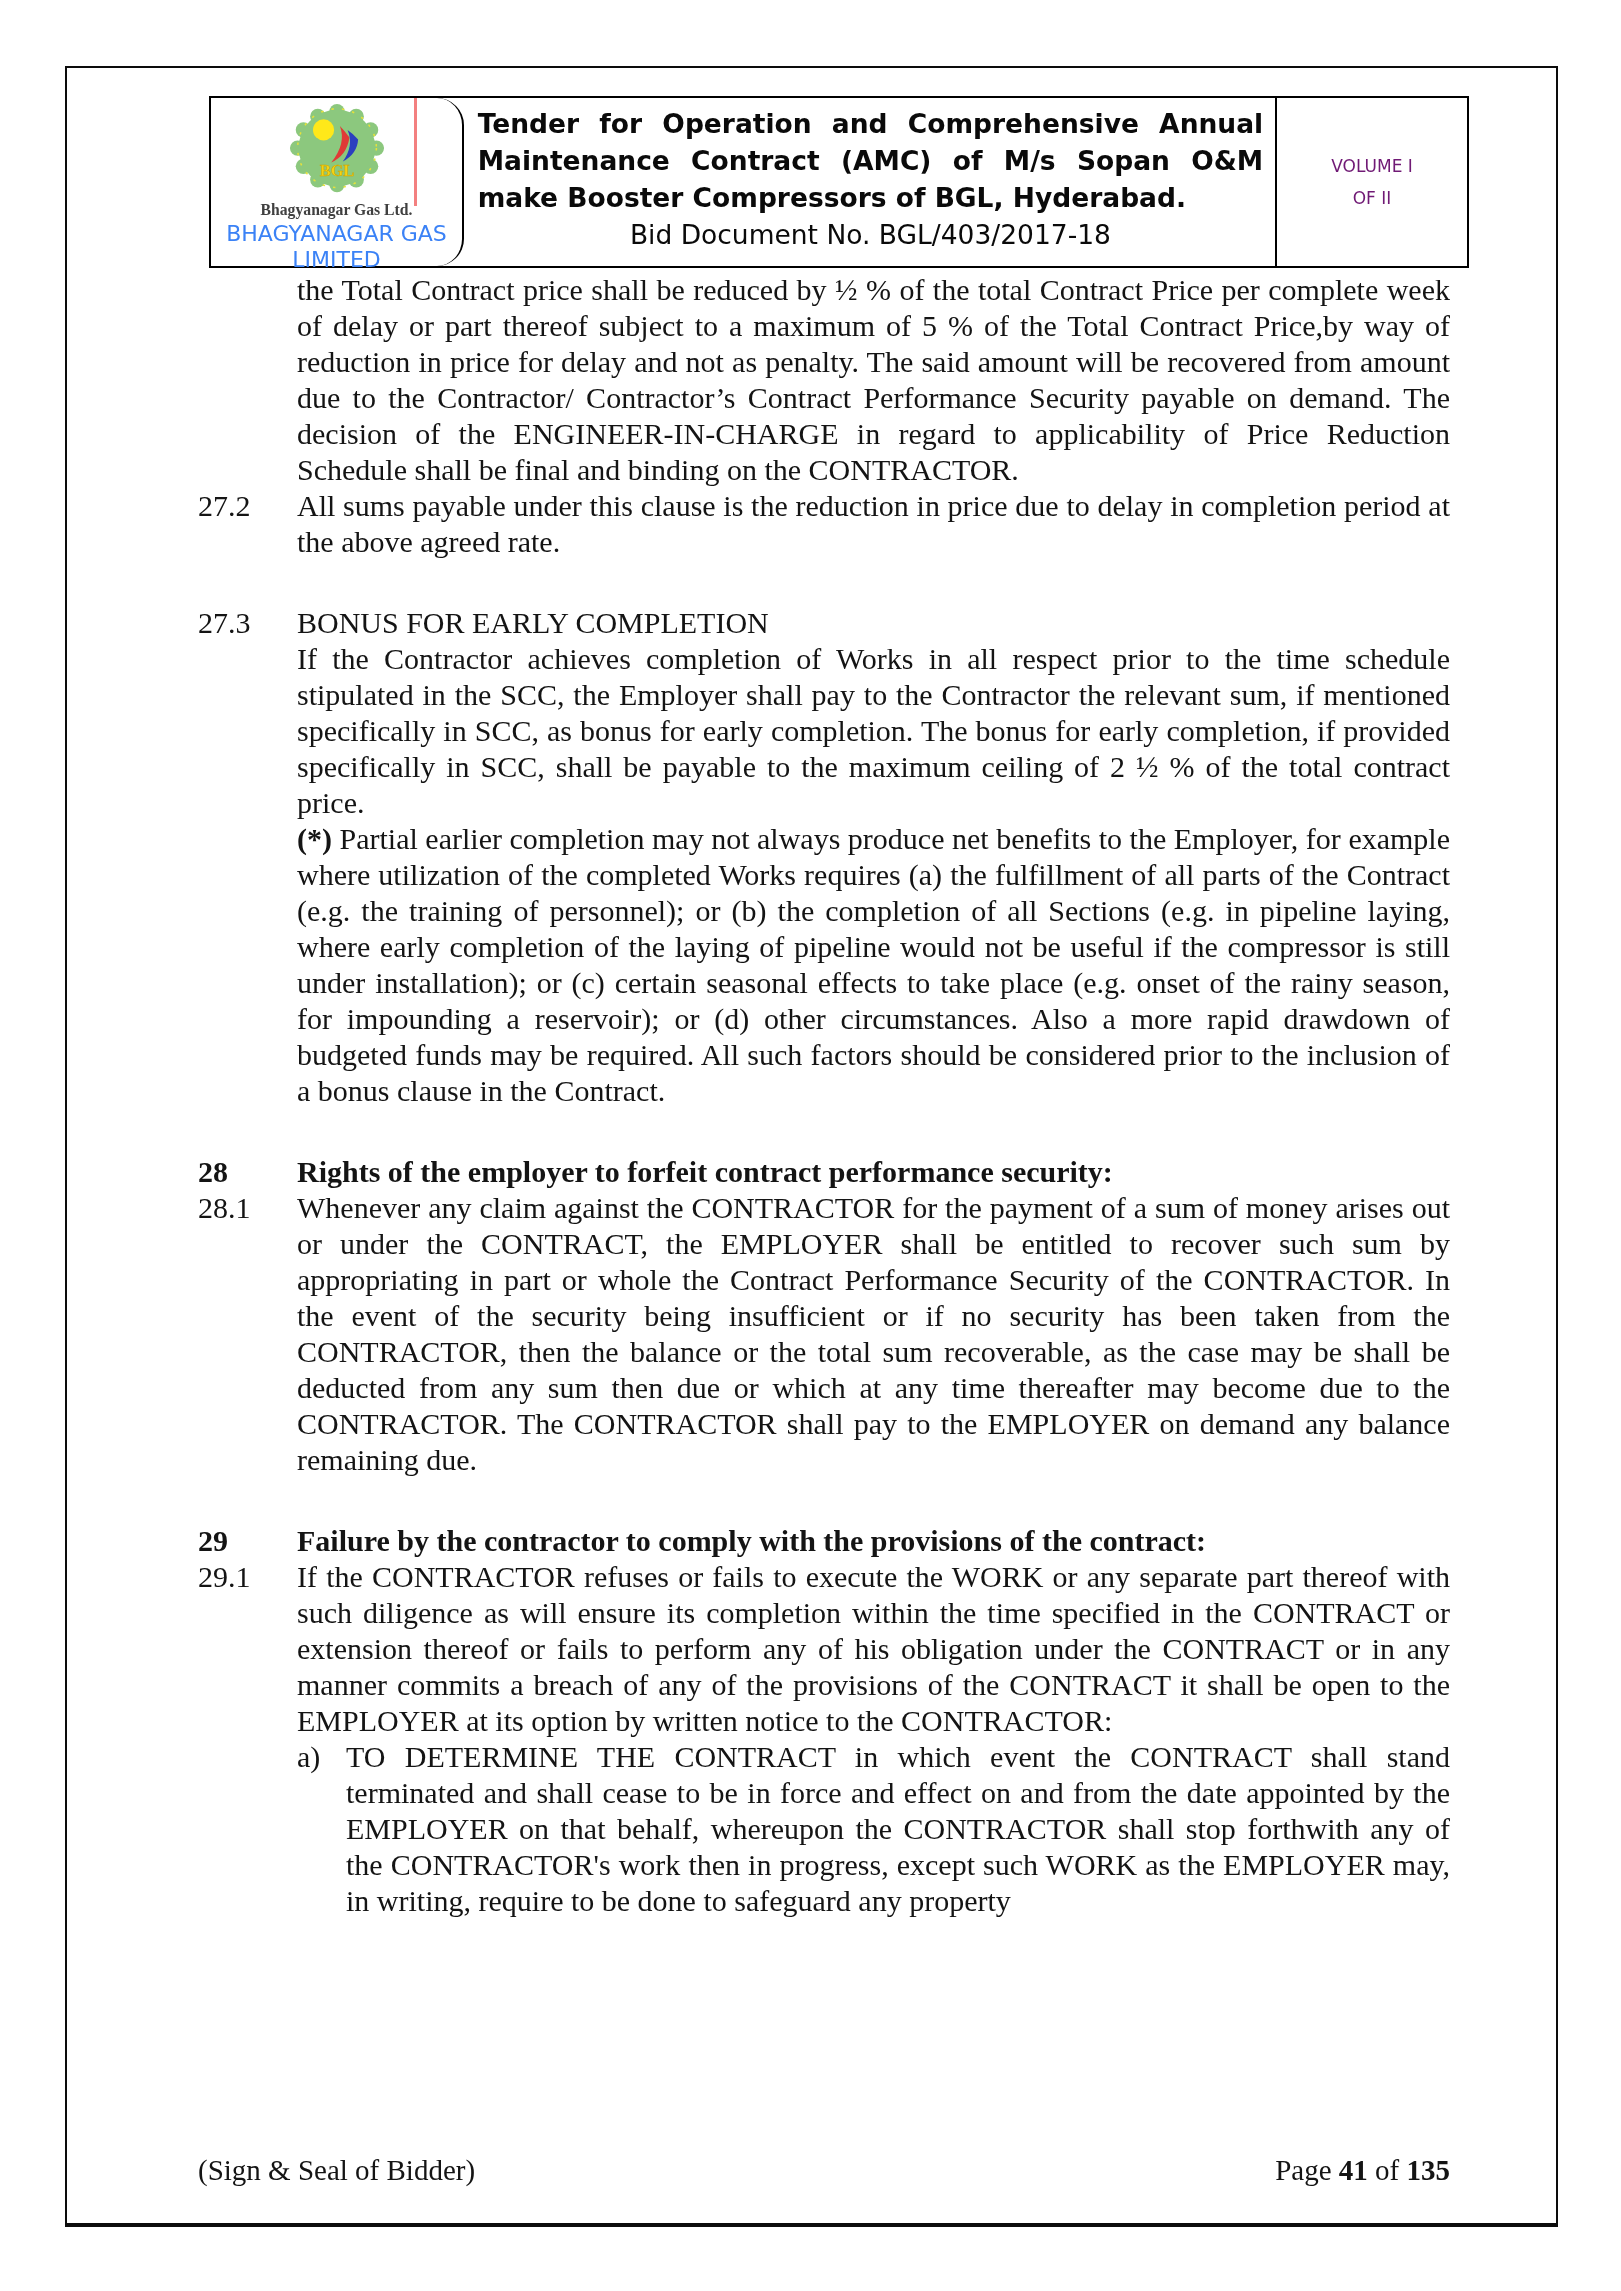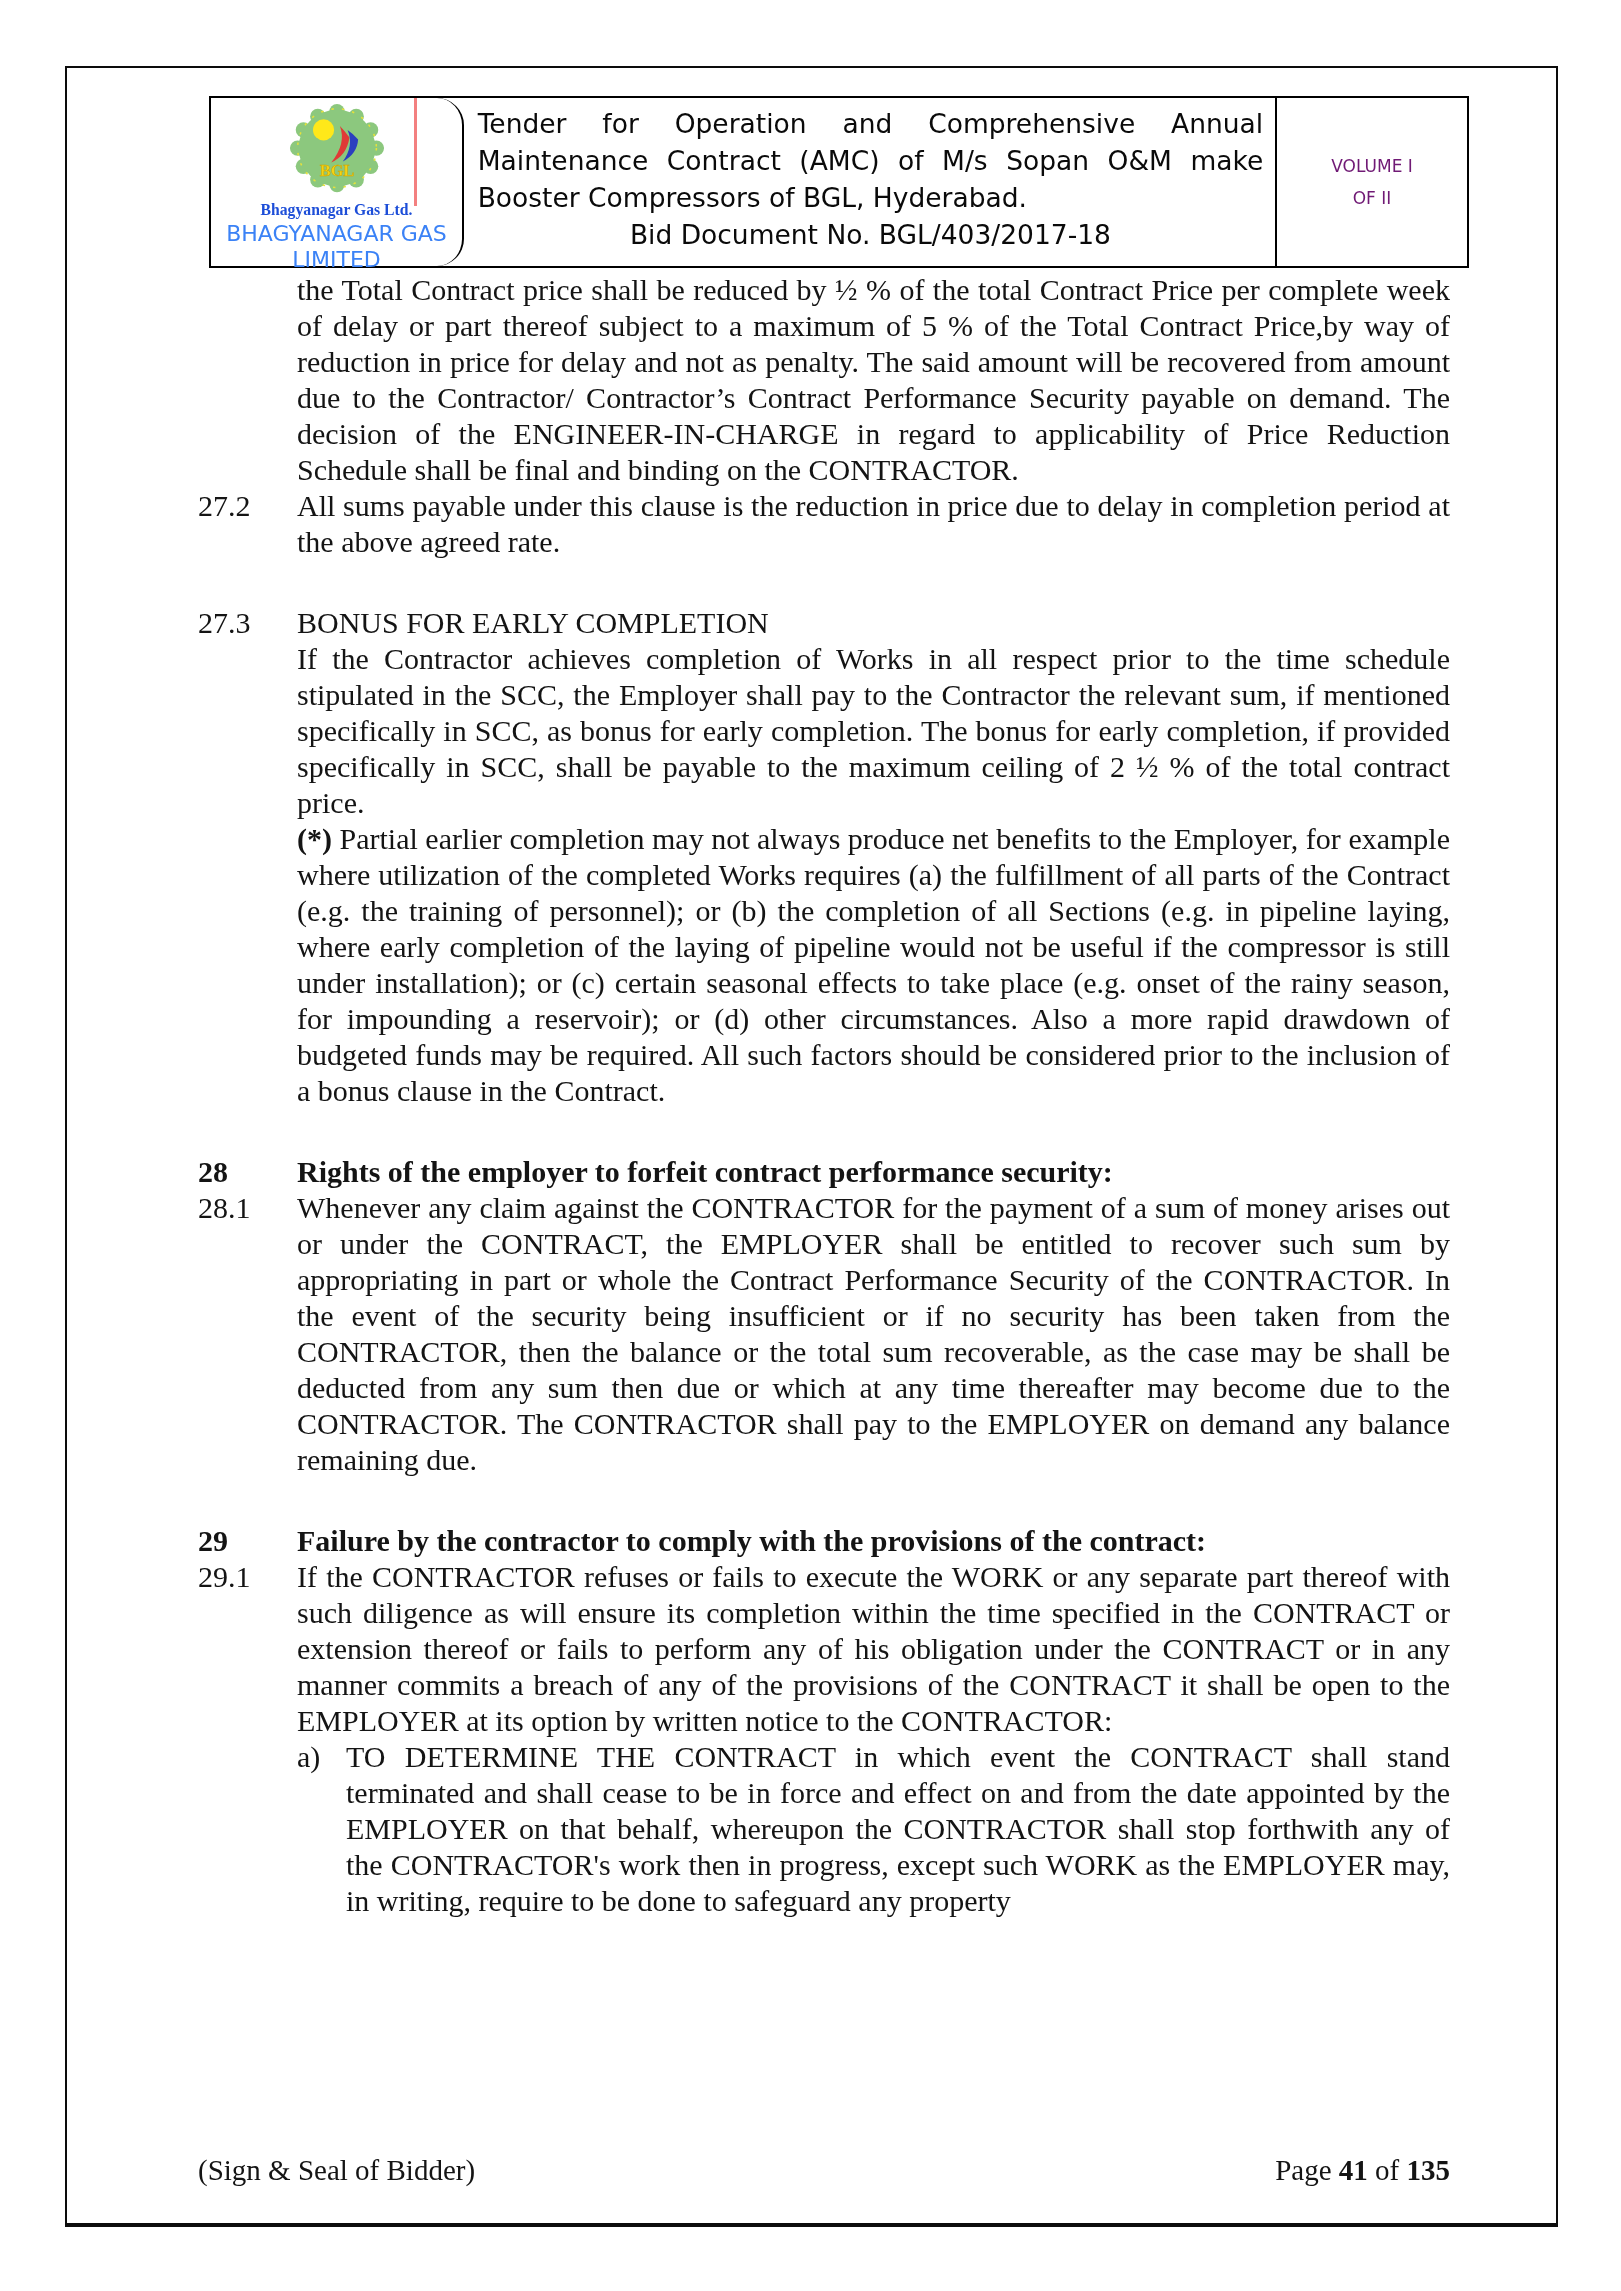--- a/index.html
+++ b/index.html
@@ -20,32 +20,32 @@
   .cell-logo {
     width:253px; border-right:2px solid #000; position:relative;
     text-align:center; padding-top:4.9px;border-radius:27px;
   }
   .logo-divider-red {
     position:absolute; top:0; right:45px; width:2.9px; height:108px;
     background:#f38080;
   }
   .logo-tagline {
     font-family:"Liberation Serif", serif; font-weight:bold;
-    font-size:15.7px; color:#1d4ed8; line-height:17.6px; margin-top:-2px;
+    font-size:15.7px; color:#404040; line-height:17.6px; margin-top:-2px;
   }
   .company-name {
     font-family:"DejaVu Sans", sans-serif; font-size:22px; line-height:25.5px;
     color:#3b82f6; margin-top:2.9px;
   }
   .cell-title {
     flex:1; padding:6.9px 11.8px 3.9px 13.7px;
     font-family:"DejaVu Sans", sans-serif; font-size:26.5px; line-height:37px;
     color:#0a0a0a;
   }
-  .title-main { text-align:justify; }
+  .title-main { text-align:justify;font-weight:bold; }
   .title-bid  { text-align:center; }
   .cell-volume {
     width:192px; border-left:2px solid #000;
     display:flex; flex-direction:column; justify-content:center; align-items:center;
     font-family:"DejaVu Sans", sans-serif; font-size:17px; line-height:32px;
     color:#701a75;
   }
   
   .content {
     position:absolute; left:198px; top:272px; width:1252px;

